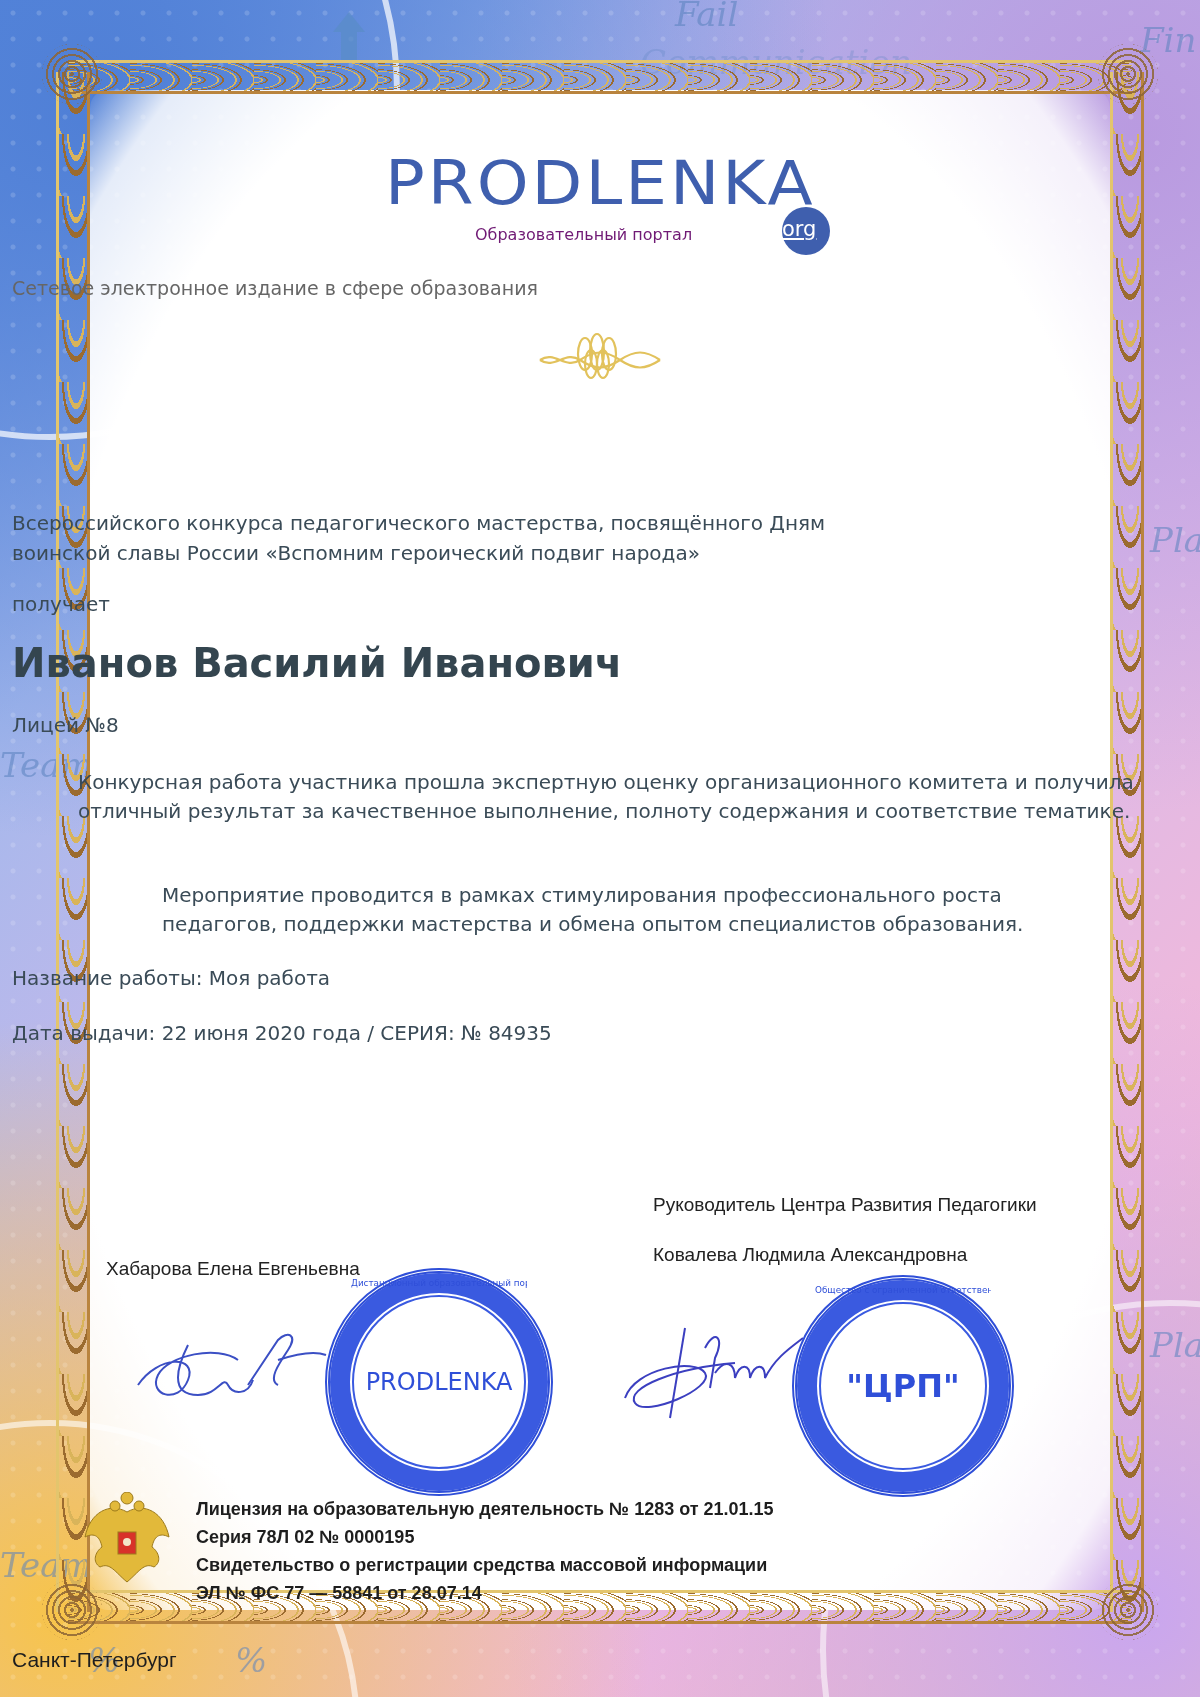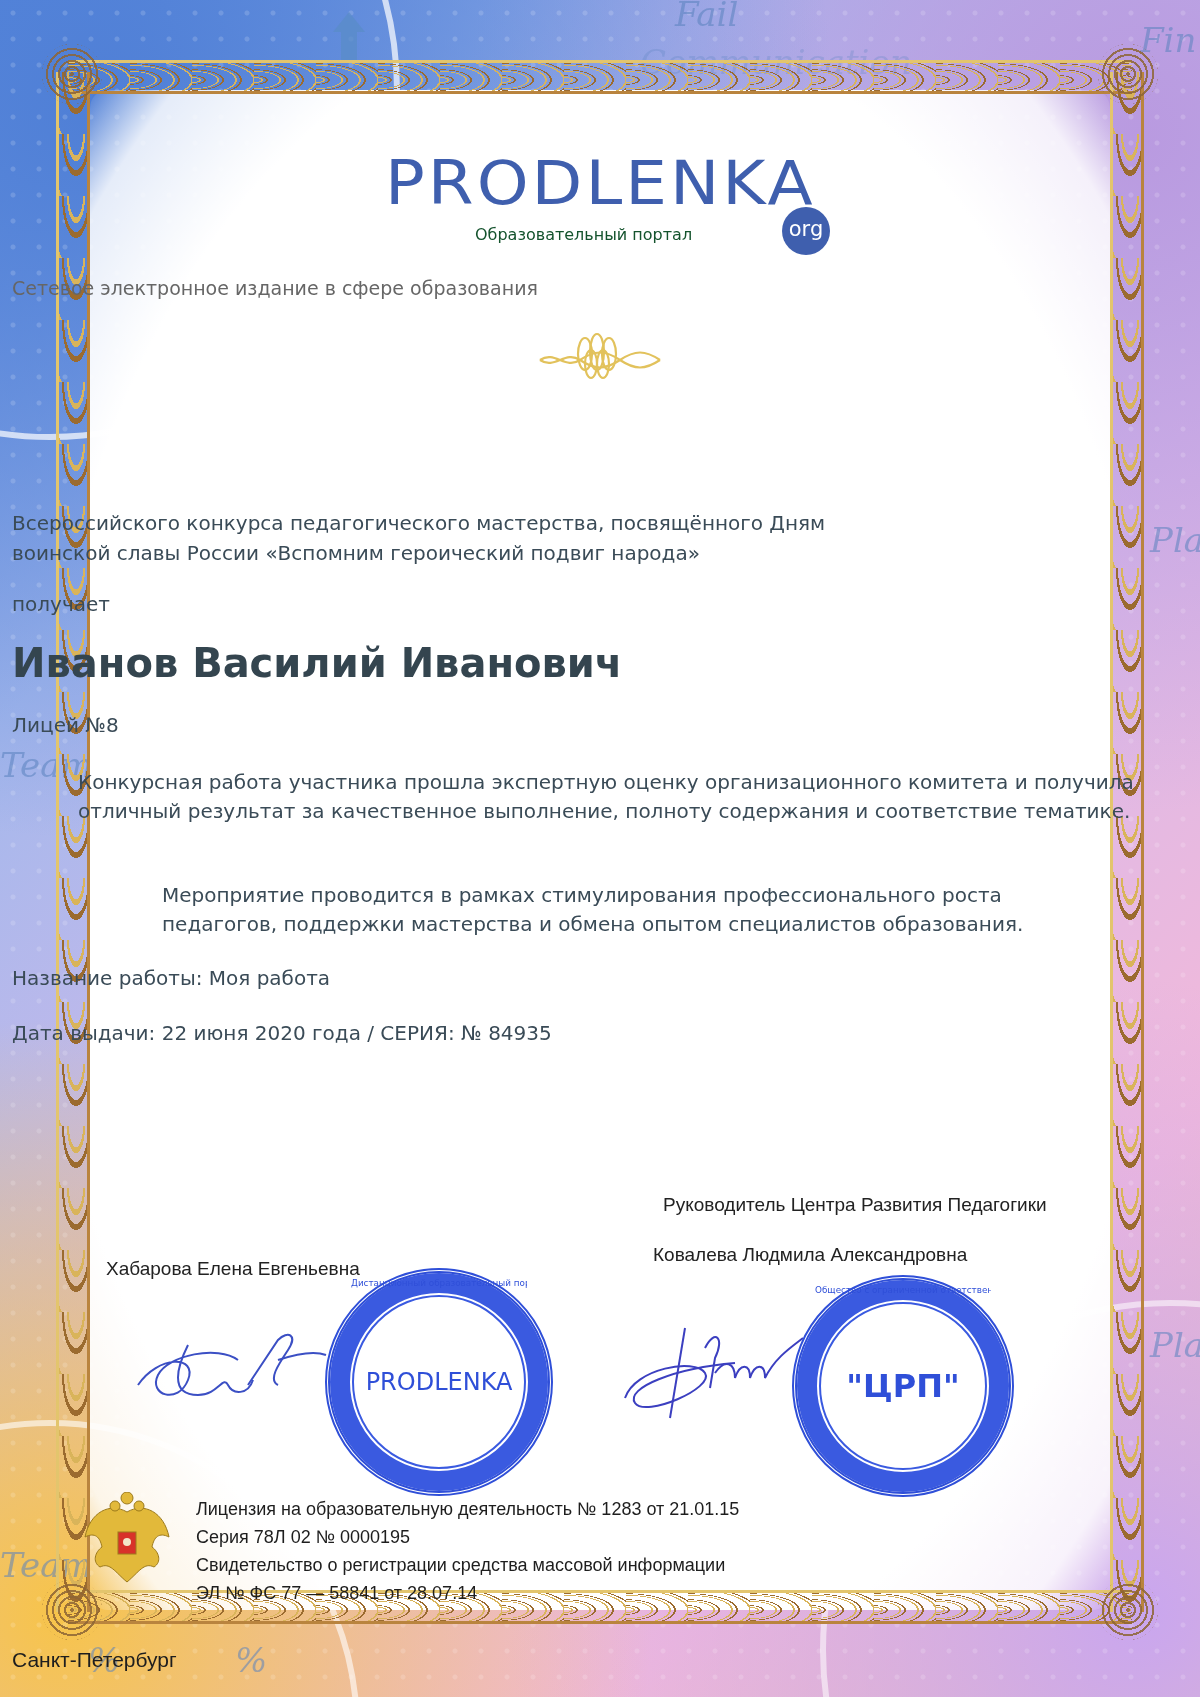--- a/index.html
+++ b/index.html
@@ -71,26 +71,26 @@
   .logo {
     position: absolute; top: 145px; left: 385px; width: 420px; height: 110px;
   }
   .logo-word {
     position: absolute; left: 0; top: 0;
     font-family: "DejaVu Sans", sans-serif; font-weight: normal;
     font-size: 66px; letter-spacing: 3px; color: #3f5fae;
     transform: scaleY(0.92);
   }
   .logo-sub {
-    position: absolute; left: 90px; top: 80px; font-size: 16px; color: #14532d;
+    position: absolute; left: 90px; top: 80px; font-size: 16px; color: #701a75;
   }
   .logo-org {
     position: absolute; left: 397px; top: 62px; width: 48px; height: 48px;
     border-radius: 50%; background: #3f5fae; color: #fff;
-    font-size: 21px; text-align: center; line-height: 44px;
+    font-size: 21px; text-align: left; line-height: 44px; text-decoration: underline;
   }
   .tagline { top: 277px; font-size: 19px; color: #666; }
   .ornament { position: absolute; left: 535px; top: 328px; width: 130px; height: 60px; }
 
   .title { top: 432px; font-size: 44px; font-weight: bold; color: #34454f; letter-spacing: 1px; }
   .event { top: 508px; font-size: 20px; line-height: 30px; }
   .receives { top: 592px; font-size: 20px; }
   .name { top: 640px; font-size: 40px; font-weight: bold; color: #34454f; }
   .org { top: 713px; font-size: 20px; }
   .p1 { top: 768px; font-size: 20px; line-height: 29px; padding: 0 66px; }
@@ -112,21 +112,21 @@
     position: absolute; inset: 22px; border-radius: 50%; border: 2px solid #3a5ae0;
   }
   .stamp-text {
     position: absolute; font-size: 11px; color: #2f4fd8; white-space: nowrap;
   }
   .signature { position: absolute; }
 
   .emblem { position: absolute; left: 80px; top: 1492px; width: 95px; height: 100px; }
   .license {
     position: absolute; left: 196px; top: 1495px; font-size: 18px; line-height: 28px;
-    color: #1e1e1e; font-family: "Liberation Sans", sans-serif;
+    color: #1e1e1e; font-family: "Liberation Sans", sans-serif; font-weight: bold;
   }
   .city { top: 1648px; font-size: 21px; color: #1e1e1e; font-family: "Liberation Sans", sans-serif; }
 </style>
 </head>
 <body>
 
 <div class="bg-dots"></div>
 <div class="bg-arc" style="left:-300px; top:-260px; width:700px; height:700px; border-color: rgba(255,255,255,0.7);"></div>
 <div class="bg-arc" style="left:820px; top:1300px; width:700px; height:700px; border-color: rgba(255,255,255,0.55);"></div>
 <div class="bg-arc" style="left:-260px; top:1420px; width:620px; height:620px; border-color: rgba(255,255,255,0.6);"></div>
@@ -185,21 +185,21 @@
 
   <div class="center receives">получает</div>
   <div class="center name">Иванов Василий Иванович</div>
   <div class="center org">Лицей №8</div>
   <div class="center p1">Конкурсная работа участника прошла экспертную оценку организационного комитета и получила отличный результат за качественное выполнение, полноту содержания и соответствие тематике.</div>
   <div class="center p2">Мероприятие проводится в рамках стимулирования профессионального роста педагогов, поддержки мастерства и обмена опытом специалистов образования.</div>
   <div class="center work">Название работы: Моя работа</div>
   <div class="center date">Дата выдачи: 22 июня 2020 года / СЕРИЯ: № 84935</div>
 
   <div class="sig-label" style="left:106px; top:1244px;margin-top:14px;">Хабарова Елена Евгеньевна</div>
-  <div class="sig-label" style="left:653px; top:1194px;margin-left:10px;">Руководитель Центра Развития Педагогики</div>
+  <div class="sig-label" style="left:653px; top:1194px;">Руководитель Центра Развития Педагогики</div>
   <div class="sig-label" style="left:653px; top:1244px;">Ковалева Людмила Александровна</div>
 
   <svg class="signature" style="left:128px; top:1325px;" width="200" height="90" viewBox="0 0 200 90">
     <g fill="none" stroke="#3b4fc4" stroke-width="2">
       <path d="M10 60 C 30 30, 70 30, 60 55 C 50 80, 20 70, 30 50 C 40 30, 90 20, 110 35"></path>
       <path d="M60 20 C 50 40, 40 70, 70 70 C 90 70, 95 50, 100 60 C 105 70, 120 70, 125 55"></path>
       <path d="M120 60 L 150 15 C 160 5, 170 10, 160 25 C 150 40, 140 55, 150 60"></path>
       <path d="M150 35 C 165 30, 185 25, 198 30"></path>
     </g>
   </svg>

